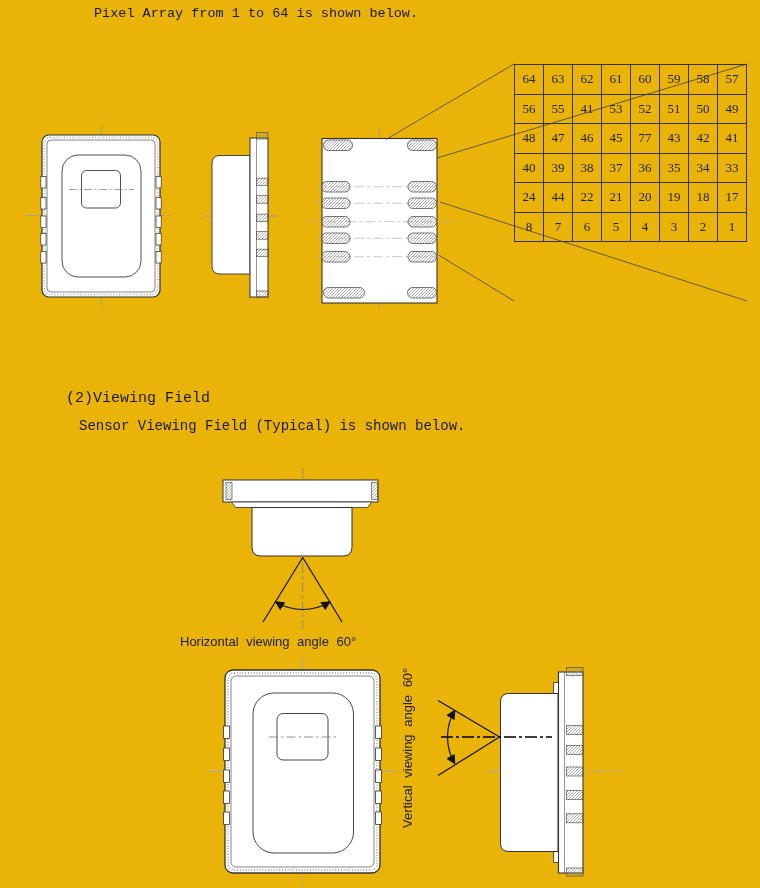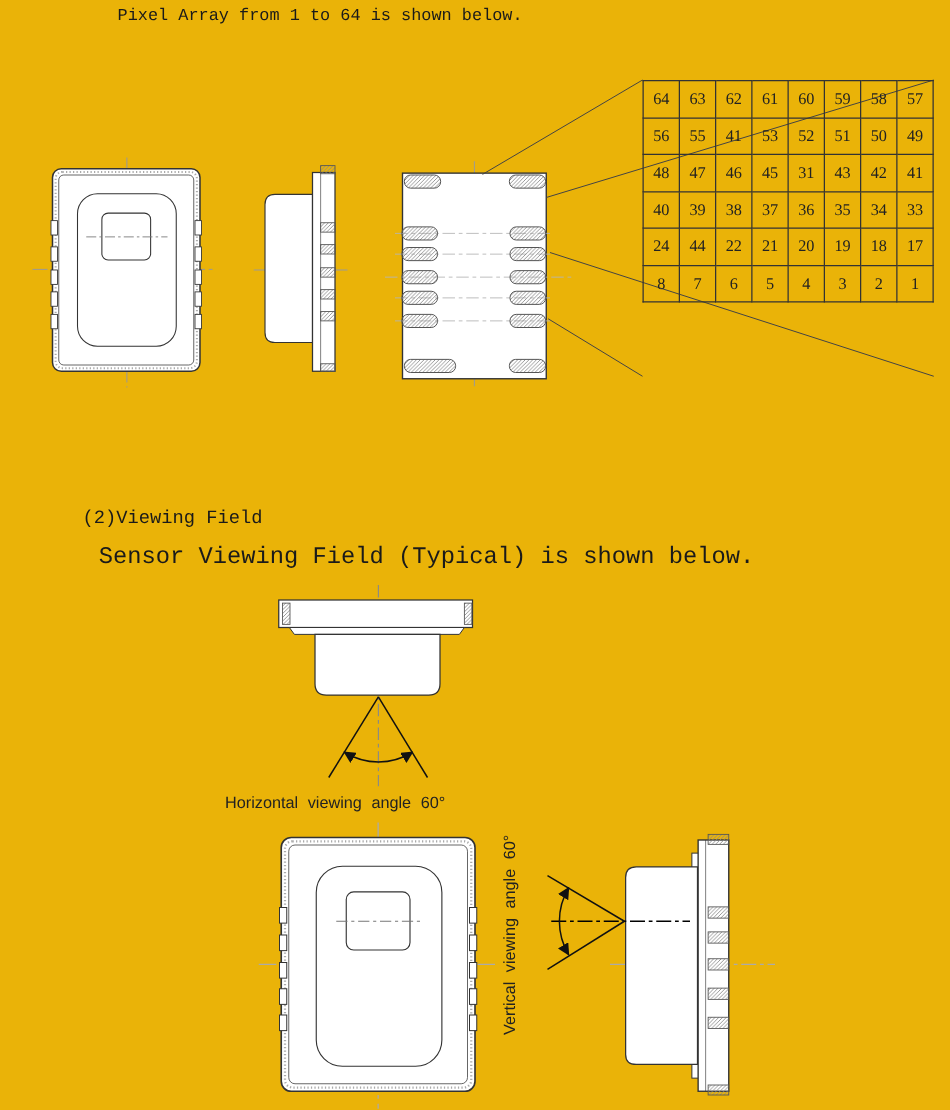--- a/index.html
+++ b/index.html
@@ -1,21 +1,21 @@
 <!DOCTYPE html>
 <html><head>
 <meta charset="utf-8">
 <style>
   html,body{margin:0;padding:0;background:#ffffff;}
   #page{position:relative;width:760px;height:888px;background:#eab308;overflow:hidden;
         font-family:"Liberation Sans",sans-serif;color:#1a1a1a;}
   .doc-text{position:absolute;font-family:"Liberation Mono",monospace;color:#1a1a1a;white-space:pre;}
   #doc-title{left:94px;top:6px;font-size:13.5px;}
-  #section-heading{left:66px;top:390px;font-size:15px;margin-top:16px;}
-  #section-subtitle{left:79px;top:418px;font-size:19px;margin-top:16px;}
+  #section-heading{left:66px;top:390px;font-size:15px;}
+  #section-subtitle{left:79px;top:418px;font-size:14px;}
   #drawing-layer{position:absolute;left:0;top:0;}
   #pixel-grid{position:absolute;left:514px;top:64px;border-collapse:collapse;background:transparent;}
   #pixel-grid td{width:28px;height:28.5px;border:1px solid #333;text-align:center;vertical-align:middle;
         font-family:"Liberation Serif",serif;font-size:13px;color:#222;padding:0;background:transparent;}
   .angle-label{position:absolute;font-family:"Liberation Sans",sans-serif;font-size:13px;color:#222;
         word-spacing:4px;white-space:pre;}
   #h-angle-label{left:180px;top:634px;width:248px;}
   #v-angle-label{left:400px;top:828px;width:160px;text-align:center;transform:rotate(-90deg);transform-origin:0 0;}
 </style>
 </head>
@@ -190,21 +190,21 @@
           <td>52</td>
           <td>51</td>
           <td>50</td>
           <td>49</td>
         </tr>
         <tr>
           <td>48</td>
           <td>47</td>
           <td>46</td>
           <td>45</td>
-          <td>31</td>
+          <td>77</td>
           <td>43</td>
           <td>42</td>
           <td>41</td>
         </tr>
         <tr>
           <td>40</td>
           <td>39</td>
           <td>38</td>
           <td>37</td>
           <td>36</td>

